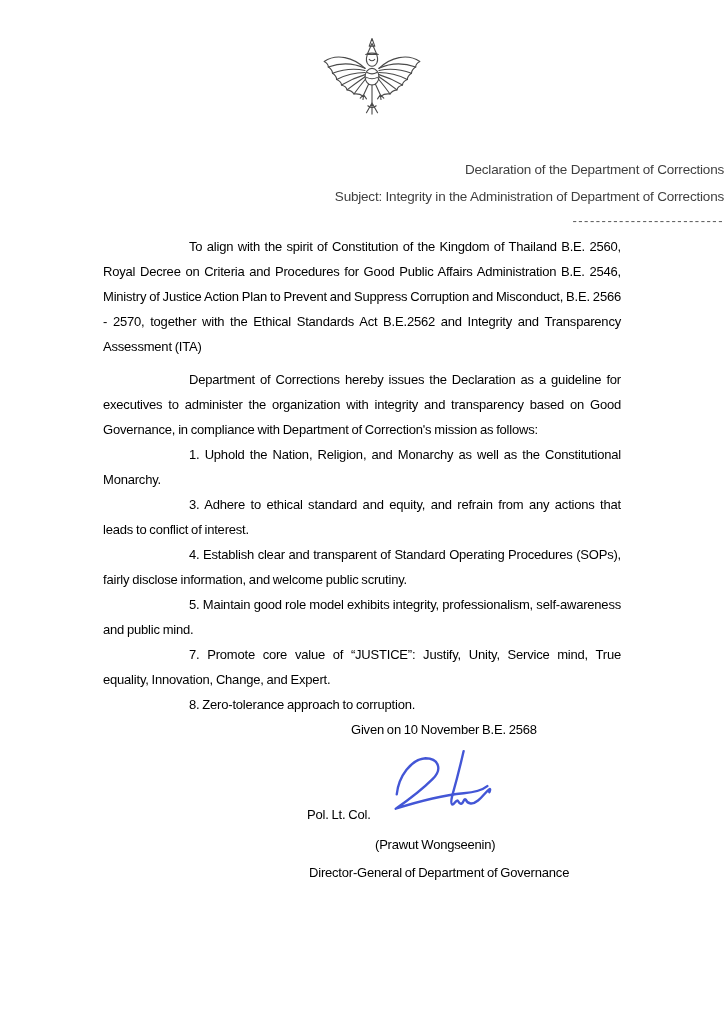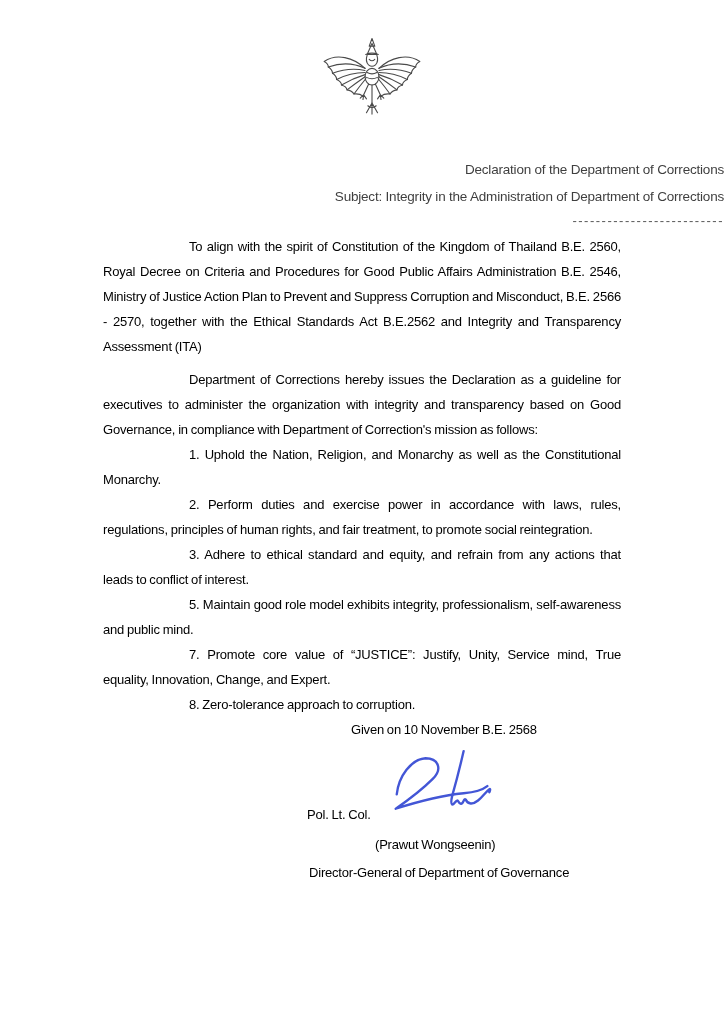--- a/index.html
+++ b/index.html
@@ -130,22 +130,22 @@
     <div>Declaration of the Department of Corrections</div>
     <div>Subject: Integrity in the Administration of Department of Corrections</div>
     <div class="divider">--------------------------</div>
   </div>
 
   <div class="doc-body">
     <p>To align with the spirit of Constitution of the Kingdom of Thailand B.E. 2560, Royal Decree on Criteria and Procedures for Good Public Affairs Administration B.E. 2546, Ministry of Justice Action Plan to Prevent and Suppress Corruption and Misconduct, B.E. 2566 - 2570, together with the Ethical Standards Act B.E.2562 and Integrity and Transparency Assessment (ITA)</p>
     <p class="spaced">Department of Corrections hereby issues the Declaration as a guideline for executives to administer the organization with integrity and transparency based on Good Governance, in compliance with Department of Correction's mission as follows:</p>
 
     <p>1. Uphold the Nation, Religion, and Monarchy as well as the Constitutional Monarchy.</p>
-    <p>2. Perform duties and exercise power in accordance with laws, rules, regulations, principles of human rights, and fair treatment, to promote social reintegration.</p>
     <p>3. Adhere to ethical standard and equity, and refrain from any actions that leads to conflict of interest.</p>
+    <p>4. Establish clear and transparent of Standard Operating Procedures (SOPs), fairly disclose information, and welcome public scrutiny.</p>
     <p>5. Maintain good role model exhibits integrity, professionalism, self-awareness and public mind.</p>
     <p>7. Promote core value of “JUSTICE”: Justify, Unity, Service mind, True equality, Innovation, Change, and Expert.</p>
     <p>8. Zero-tolerance approach to corruption.</p>
 
     <p class="date-line">Given on 10 November B.E. 2568</p>
 
     <div class="sig-block">
       <span class="sig-rank">Pol. Lt. Col.</span>
       <svg class="sig-ink" viewBox="0 0 112 68" aria-hidden="true">
         <g fill="none" stroke-width="2.3" stroke-linecap="round" stroke-linejoin="round" stroke="#4356d6">

